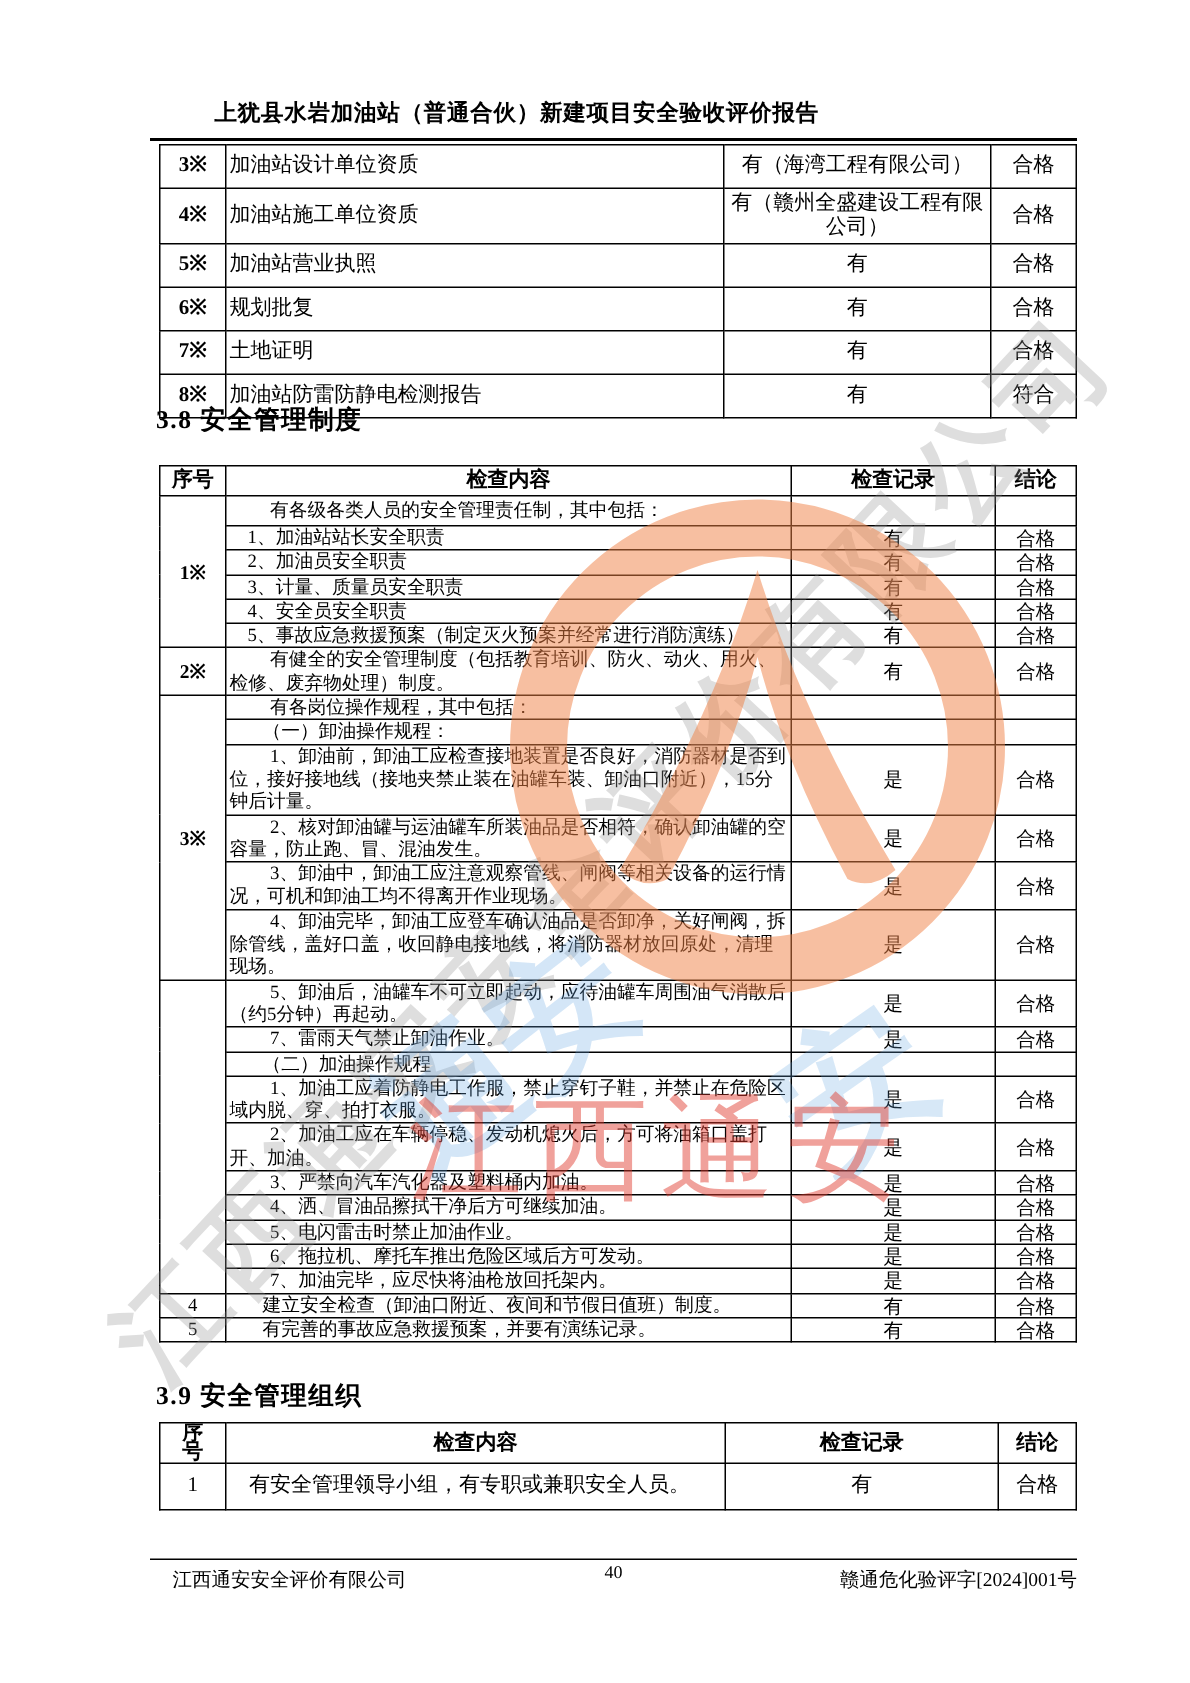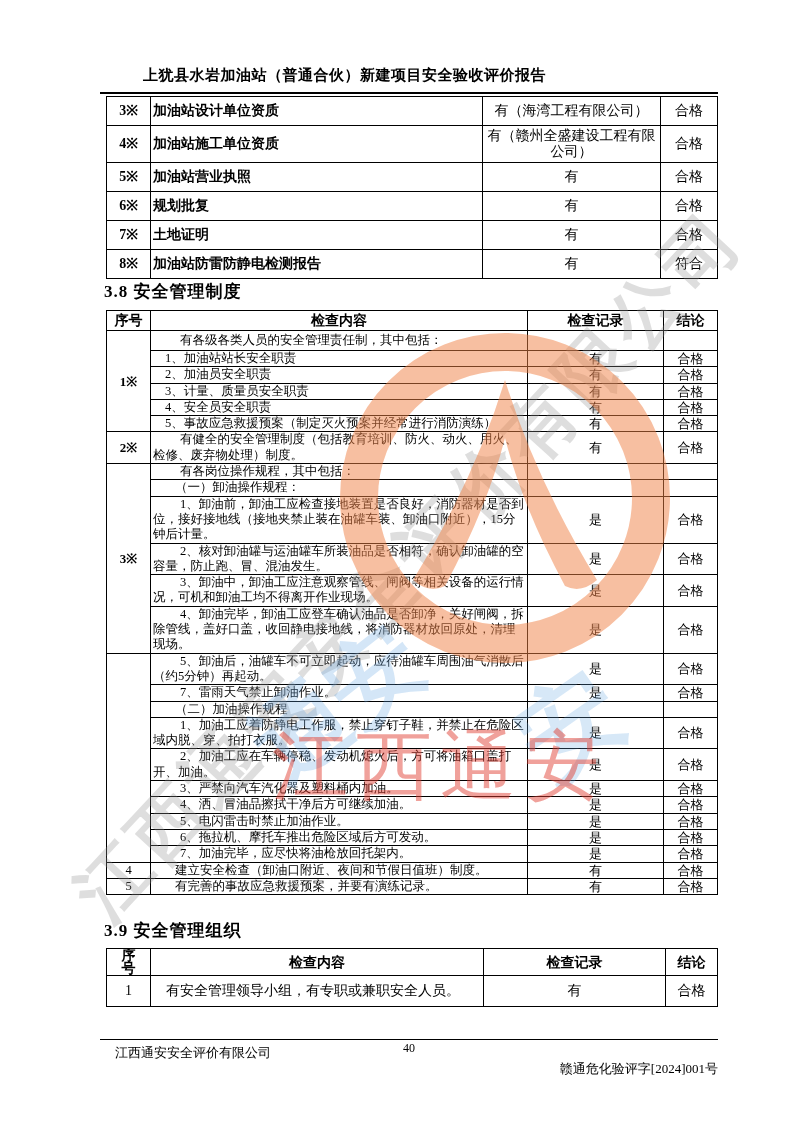--- a/index.html
+++ b/index.html
@@ -9,27 +9,27 @@
   
   .doc-title{top:66px;left:143px;font-size:15px;font-weight:bold;letter-spacing:.5px;}
   .title-rule{top:92px;left:100px;width:618px;height:2px;background:#000;}
   
   table{border-collapse:collapse;table-layout:fixed;}
   td,th{border:1px solid #000;overflow:hidden;}
   
   .t1{top:96px;left:106px;width:611px;font-size:14px;}
   .t1 td{line-height:16px;padding:2px 2px;}
   .t1 .no{text-align:center;font-weight:bold;}
-  .t1 .ct{font-weight:bold;}
+  .t1 .ct{font-weight:normal;}
   .t1 .rc{text-align:center;}
   .t1 .rs{text-align:center;}
   .t1 .h28 td{height:24px;}
   
   .sec-h{left:104px;font-size:17px;font-weight:bold;letter-spacing:1px;}
-  .h38{top:280px;}
+  .h38{top:268px;}
   .h39{top:919px;}
   
   .t38{top:310px;left:106px;width:611px;font-size:12.5px;}
   .t38 th{font-size:14px;font-weight:bold;height:19px;line-height:19px;text-align:center;padding:0;}
   .t38 td{line-height:15.3px;padding:0 2px;vertical-align:middle;}
   .t38 .no{text-align:center;padding:0;}
   .t38 .b{font-weight:bold;font-size:13px;}
   .t38 .ct{text-align:left;}
   .t38 .i1{text-indent:12px;}
   .t38 .i15{text-indent:22px;}
@@ -44,21 +44,21 @@
   .t39 .no{text-align:center;}
   .t39 .ct{padding-left:15px;}
   .t39 .rc,.t39 .rs{text-align:center;}
   .t39 .row1 td{height:28px;}
   .t39 .merged{height:20px;text-align:center;font-weight:bold;}
   
   .foot-rule{top:1039px;left:100px;width:618px;height:1px;background:#000;}
   .foot{top:1044px;left:100px;width:618px;font-size:13px;}
   .foot .l{position:absolute;left:15px;top:0;}
   .foot .c{position:absolute;left:0;width:618px;text-align:center;top:-3px;font-size:12px;}
-  .foot .r{position:absolute;right:0;top:16px;}
+  .foot .r{position:absolute;right:0;top:0;}
   
   .wm{position:absolute;pointer-events:none;z-index:5;white-space:nowrap;}
   .wm-ring{top:318px;left:325px;width:360px;height:360px;opacity:.5;}
   .wm-gray{top:860px;left:90px;font-size:72px;letter-spacing:6px;color:rgba(145,145,145,.30);
            transform:rotate(-47deg);transform-origin:0 50%;font-weight:bold;}
   .wm-red{top:716px;left:272px;font-size:76px;font-weight:normal;letter-spacing:8px;color:rgba(224,58,45,.48);}
   .wm-blue{top:712px;left:228px;font-size:92px;color:rgba(100,165,225,.28);
            transform:rotate(-38deg);transform-origin:0 0;font-weight:bold;}
   .wm-blue2{top:700px;left:492px;font-size:100px;color:rgba(100,165,225,.26);
            transform:rotate(-35deg);transform-origin:0 0;font-weight:bold;}

